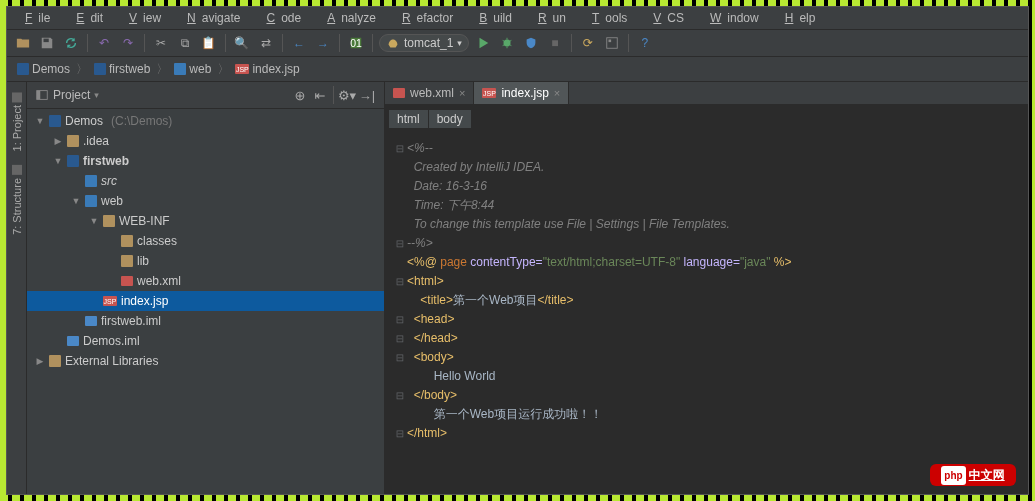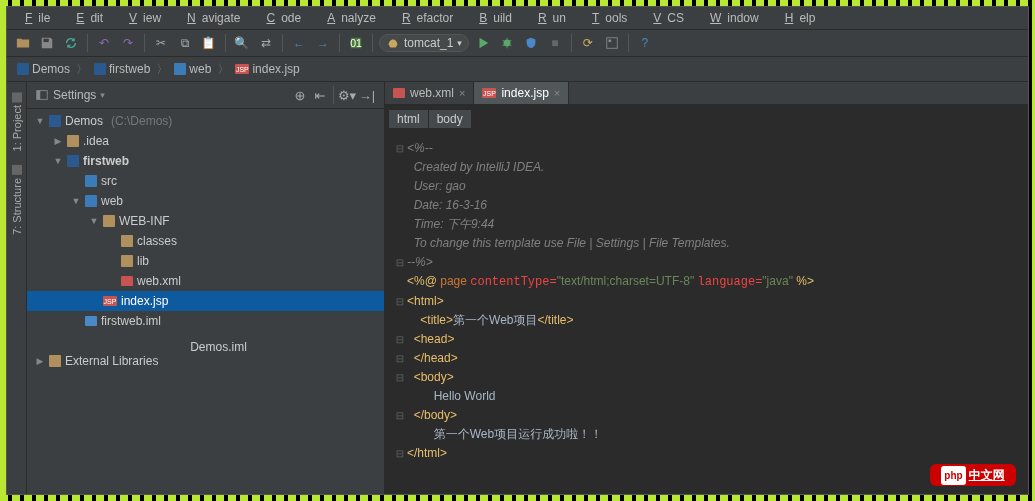--- a/index.html
+++ b/index.html
@@ -44,21 +44,21 @@
 .ed-tab.active { background: #515658; color: #fff; }
 .ed-tab .close { color: #888; font-size: 11px; }
 .crumbs { display: flex; padding: 5px 4px; background: #2b2b2b; gap: 0; }
 .crumb { background: #44494b; color: #ccc; padding: 2px 8px; border-right: 1px solid #2b2b2b; }
 .code { font-family: "Consolas", "Monaco", monospace; font-size: 13px; padding: 6px 0 6px 8px; line-height: 19px; overflow: auto; flex: 1; color: #a9b7c6; position: relative; }
 .code .line { white-space: pre; }
 .gutter-mark { display: inline-block; width: 14px; color: #606366; font-size: 10px; text-align: center; vertical-align: top; }
 .c-comment { color: #808080; font-style: italic; }
 .c-tag { color: #e8bf6a; }
 .c-kw { color: #cc7832; }
-.c-attr { color: #ef4444; font-family: Liberation Mono, monospace; }
+.c-attr { color: #c4b5fd; }
 .c-str { color: #6a8759; }
 .c-text { color: #a9b7c6; }
 .watermark { position: absolute; right: 12px; bottom: 8px; width: 86px; height: 22px; background: #c00; border-radius: 6px; display: flex; align-items: center; justify-content: center; color: #fff; font-weight: bold; font-size: 11px; text-decoration: underline; }
 .watermark::before { content: "php"; display: inline-block; background: #fff; color: #c00; padding: 0 3px; border-radius: 3px; margin-right: 3px; font-size: 10px; font-weight: bold; }
 svg { width: 14px; height: 14px; }
 </style>
 </head>
 <body>
 
 <div class="ide-frame">
@@ -182,21 +182,21 @@
         <div class="side-tab">7: Structure<span class="sq"></span></div>
       </div>
 
     <div class="project-panel">
       <div class="panel-header">
         <span class="panel-title">
           <svg viewBox="0 0 16 16">
               <rect x="2" y="3" width="12" height="10" fill="none" stroke="#888"></rect>
               <rect x="2" y="3" width="4" height="10" fill="#888"></rect>
             </svg>
-          <span>Settings</span>
+          <span>Project</span>
           <span style="font-size:9px;color:#888">▾</span>
         </span>
         <div class="panel-btns">
           <span class="pbtn">⊕</span>
           <span class="pbtn">⇤</span>
           <span class="tsep"></span>
           <span class="pbtn">⚙▾</span>
           <span class="pbtn">→|</span>
         </div>
       </div>
@@ -210,21 +210,21 @@
           <div class="tree-row" style="padding-left: 26px;">
             <span class="tree-arrow">▶</span>
             <span class="ficon icon-folder"></span>
             <span class="tree-label">.idea</span>
           </div>
           <div class="tree-row" style="padding-left: 26px;">
             <span class="tree-arrow">▼</span>
             <span class="ficon icon-folder-open"></span>
             <span class="tree-label" style="font-weight: bold;">firstweb</span>
           </div>
-          <div class="tree-row" style="padding-left: 44px;">
+          <div class="tree-row" style="padding-left: 44px; font-style: italic;">
             <span class="tree-arrow"></span>
             <span class="ficon icon-folder-web"></span>
             <span class="tree-label">src</span>
           </div>
           <div class="tree-row" style="padding-left: 44px;">
             <span class="tree-arrow">▼</span>
             <span class="ficon icon-folder-web"></span>
             <span class="tree-label">web</span>
           </div>
           <div class="tree-row" style="padding-left: 62px;">
@@ -250,21 +250,21 @@
           <div class="tree-row selected" style="padding-left: 62px;">
             <span class="tree-arrow"></span>
             <span class="ficon icon-jsp">JSP</span>
             <span class="tree-label">index.jsp</span>
           </div>
           <div class="tree-row" style="padding-left: 44px;">
             <span class="tree-arrow"></span>
             <span class="ficon icon-iml"></span>
             <span class="tree-label">firstweb.iml</span>
           </div>
-          <div class="tree-row" style="padding-left: 26px; flex-direction: column;">
+          <div class="tree-row" style="padding-left: 26px;">
             <span class="tree-arrow"></span>
             <span class="ficon icon-iml"></span>
             <span class="tree-label">Demos.iml</span>
           </div>
           <div class="tree-row" style="padding-left: 8px;">
             <span class="tree-arrow">▶</span>
             <span class="ficon icon-folder"></span>
             <span class="tree-label">External Libraries</span>
           </div>
         </div>
@@ -283,23 +283,22 @@
             <span class="close">×</span>
           </div>
         </div>
       <div class="crumbs" id="crumbs">
           <span class="crumb">html</span>
           <span class="crumb">body</span>
         </div>
       <div class="code" id="code">
         <div class="line"><span class="gutter-mark">⊟</span><span class="c-comment">&lt;%--</span></div>
           <div class="line"><span class="gutter-mark"> </span><span class="c-comment">  Created by IntelliJ IDEA.</span></div>
-          <div class="line"><span class="gutter-mark"> </span><span class="c-comment">  User: gao</span></div>
           <div class="line"><span class="gutter-mark"> </span><span class="c-comment">  Date: 16-3-16</span></div>
-          <div class="line"><span class="gutter-mark"> </span><span class="c-comment">  Time: 下午9:44</span></div>
+          <div class="line"><span class="gutter-mark"> </span><span class="c-comment">  Time: 下午8:44</span></div>
           <div class="line"><span class="gutter-mark"> </span><span class="c-comment">  To change this template use File | Settings | File Templates.</span></div>
           <div class="line"><span class="gutter-mark">⊟</span><span class="c-comment">--%&gt;</span></div>
           <div class="line"><span class="gutter-mark"> </span><span class="c-tag">&lt;%@ </span><span class="c-kw">page </span><span class="c-attr">contentType=</span><span class="c-str">"text/html;charset=UTF-8" </span><span class="c-attr">language=</span><span class="c-str">"java" </span><span class="c-tag">%&gt;</span></div>
           <div class="line"><span class="gutter-mark">⊟</span><span class="c-tag">&lt;html&gt;</span></div>
           <div class="line"><span class="gutter-mark"> </span><span class="c-text">    </span><span class="c-tag">&lt;title&gt;</span><span class="c-text">第一个Web项目</span><span class="c-tag">&lt;/title&gt;</span></div>
           <div class="line"><span class="gutter-mark">⊟</span><span class="c-text">  </span><span class="c-tag">&lt;head&gt;</span></div>
           <div class="line"><span class="gutter-mark">⊟</span><span class="c-text">  </span><span class="c-tag">&lt;/head&gt;</span></div>
           <div class="line"><span class="gutter-mark">⊟</span><span class="c-text">  </span><span class="c-tag">&lt;body&gt;</span></div>
           <div class="line"><span class="gutter-mark"> </span><span class="c-text">        Hello World</span></div>
           <div class="line"><span class="gutter-mark">⊟</span><span class="c-text">  </span><span class="c-tag">&lt;/body&gt;</span></div>

